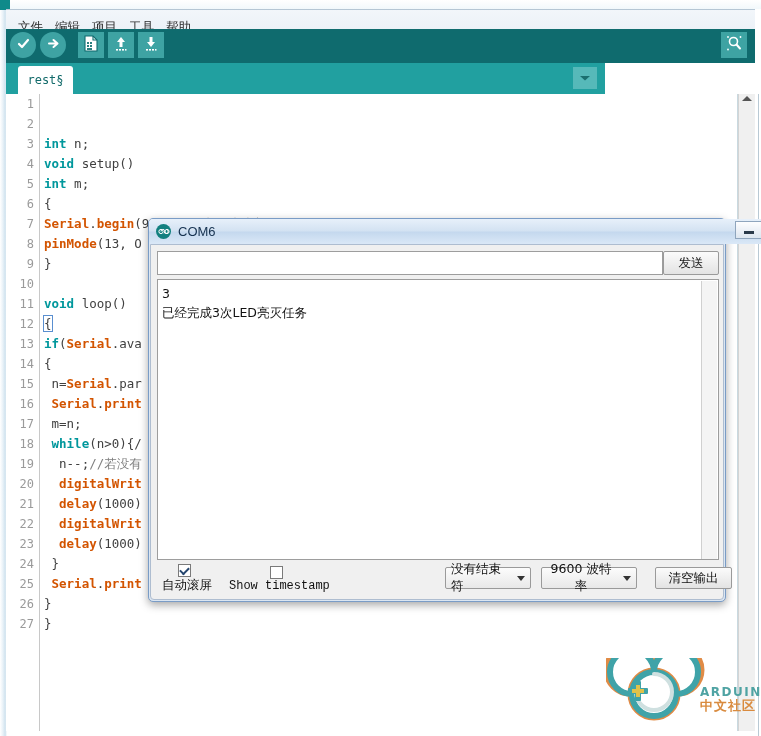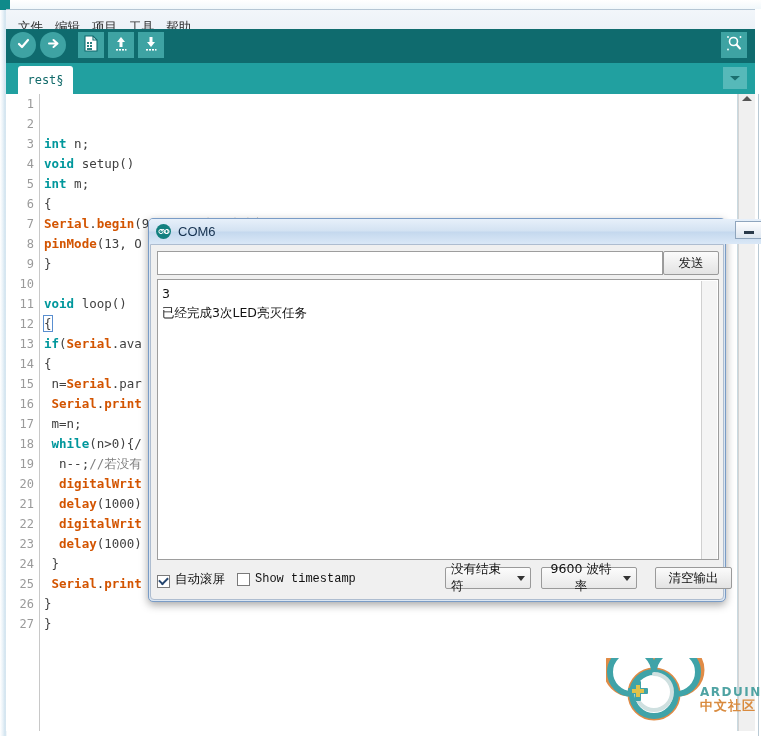--- a/index.html
+++ b/index.html
@@ -30,21 +30,21 @@
   #toolbar{position:absolute;left:6px;top:29px;width:749px;height:34px;background:#0f6b6e;}
   .tb-icons{position:absolute;left:4px;top:3px;display:flex;gap:4px;align-items:center;}
   .tb-round{width:26px;height:26px;border-radius:50%;background:#3ea3a3;
     display:flex;align-items:center;justify-content:center;cursor:pointer;}
   .tb-sq{width:26px;height:26px;background:#3ea3a3;display:flex;align-items:center;
     justify-content:center;cursor:pointer;}
   .tb-right{position:absolute;right:8px;top:3px;width:26px;height:26px;background:#3ea3a3;
     display:flex;align-items:center;justify-content:center;cursor:pointer;}
 
   
-  #tabstrip{position:absolute;left:6px;top:63px;width:749px;height:31px;background:#21a0a0;}
+  #tabstrip{position:absolute;left:6px;top:63px;width:599px;height:31px;background:#21a0a0;}
   #tab-rest{position:absolute;left:12px;top:3px;width:55px;height:28px;background:#ffffff;
     border-top-left-radius:3px;border-top-right-radius:3px;
     display:flex;align-items:center;justify-content:center;cursor:pointer;}
   #tab-rest span{color:#136b6b;font-size:12px;font-family:"DejaVu Sans Mono","Liberation Mono",monospace;}
   #tab-dropdown{position:absolute;right:8px;top:4px;width:24px;height:22px;background:#56b9b9;
     display:flex;align-items:center;justify-content:center;cursor:pointer;}
 
   
   #editor{position:absolute;left:6px;top:94px;width:749px;height:637px;background:#ffffff;
     overflow:hidden;}
@@ -105,21 +105,21 @@
     font-family:"DejaVu Sans","Liberation Sans",sans-serif;}
   #out-area{position:absolute;left:6px;top:34px;width:562px;height:281px;background:#ffffff;
     border:1px solid #9d9d9d;box-sizing:border-box;overflow:hidden;padding:4px 0 0 4px;}
   .out-line{font-size:12.5px;color:#111111;line-height:19px;white-space:pre;
     font-family:"DejaVu Sans","Liberation Sans",sans-serif;}
   #out-scroll{position:absolute;right:1px;top:1px;width:15px;height:279px;background:#f4f4f4;
     border-left:1px solid #d0d0d0;}
 
   #bottom-bar{position:absolute;left:6px;top:320px;width:562px;height:28px;display:flex;
     align-items:center;}
-  .cbwrap{display:flex;align-items:flex-end;margin-right:12px;cursor:pointer;}
+  .cbwrap{display:flex;align-items:center;margin-right:12px;cursor:pointer;flex-direction:column;}
   .cbox{width:13px;height:13px;border:1px solid #7a7a7a;background:#ffffff;
     display:flex;align-items:center;justify-content:center;box-sizing:border-box;}
   .cbox.checked:after{content:"";width:7px;height:4px;border-left:2px solid #24456e;
     border-bottom:2px solid #24456e;transform:rotate(-45deg);margin-bottom:2px;}
   .cblabel{margin-left:5px;font-size:12.5px;color:#111;
     font-family:"DejaVu Sans","Liberation Sans",sans-serif;}
   .cblabel.mono{font-family:Liberation Mono, monospace;font-size:12px;}
   .combo{height:22px;border:1px solid #9a9a9a;border-radius:2px;
     background:linear-gradient(to bottom,#fcfcfc,#e8e8e8);display:flex;align-items:center;
     justify-content:space-between;padding:0 5px;cursor:pointer;box-sizing:border-box;

